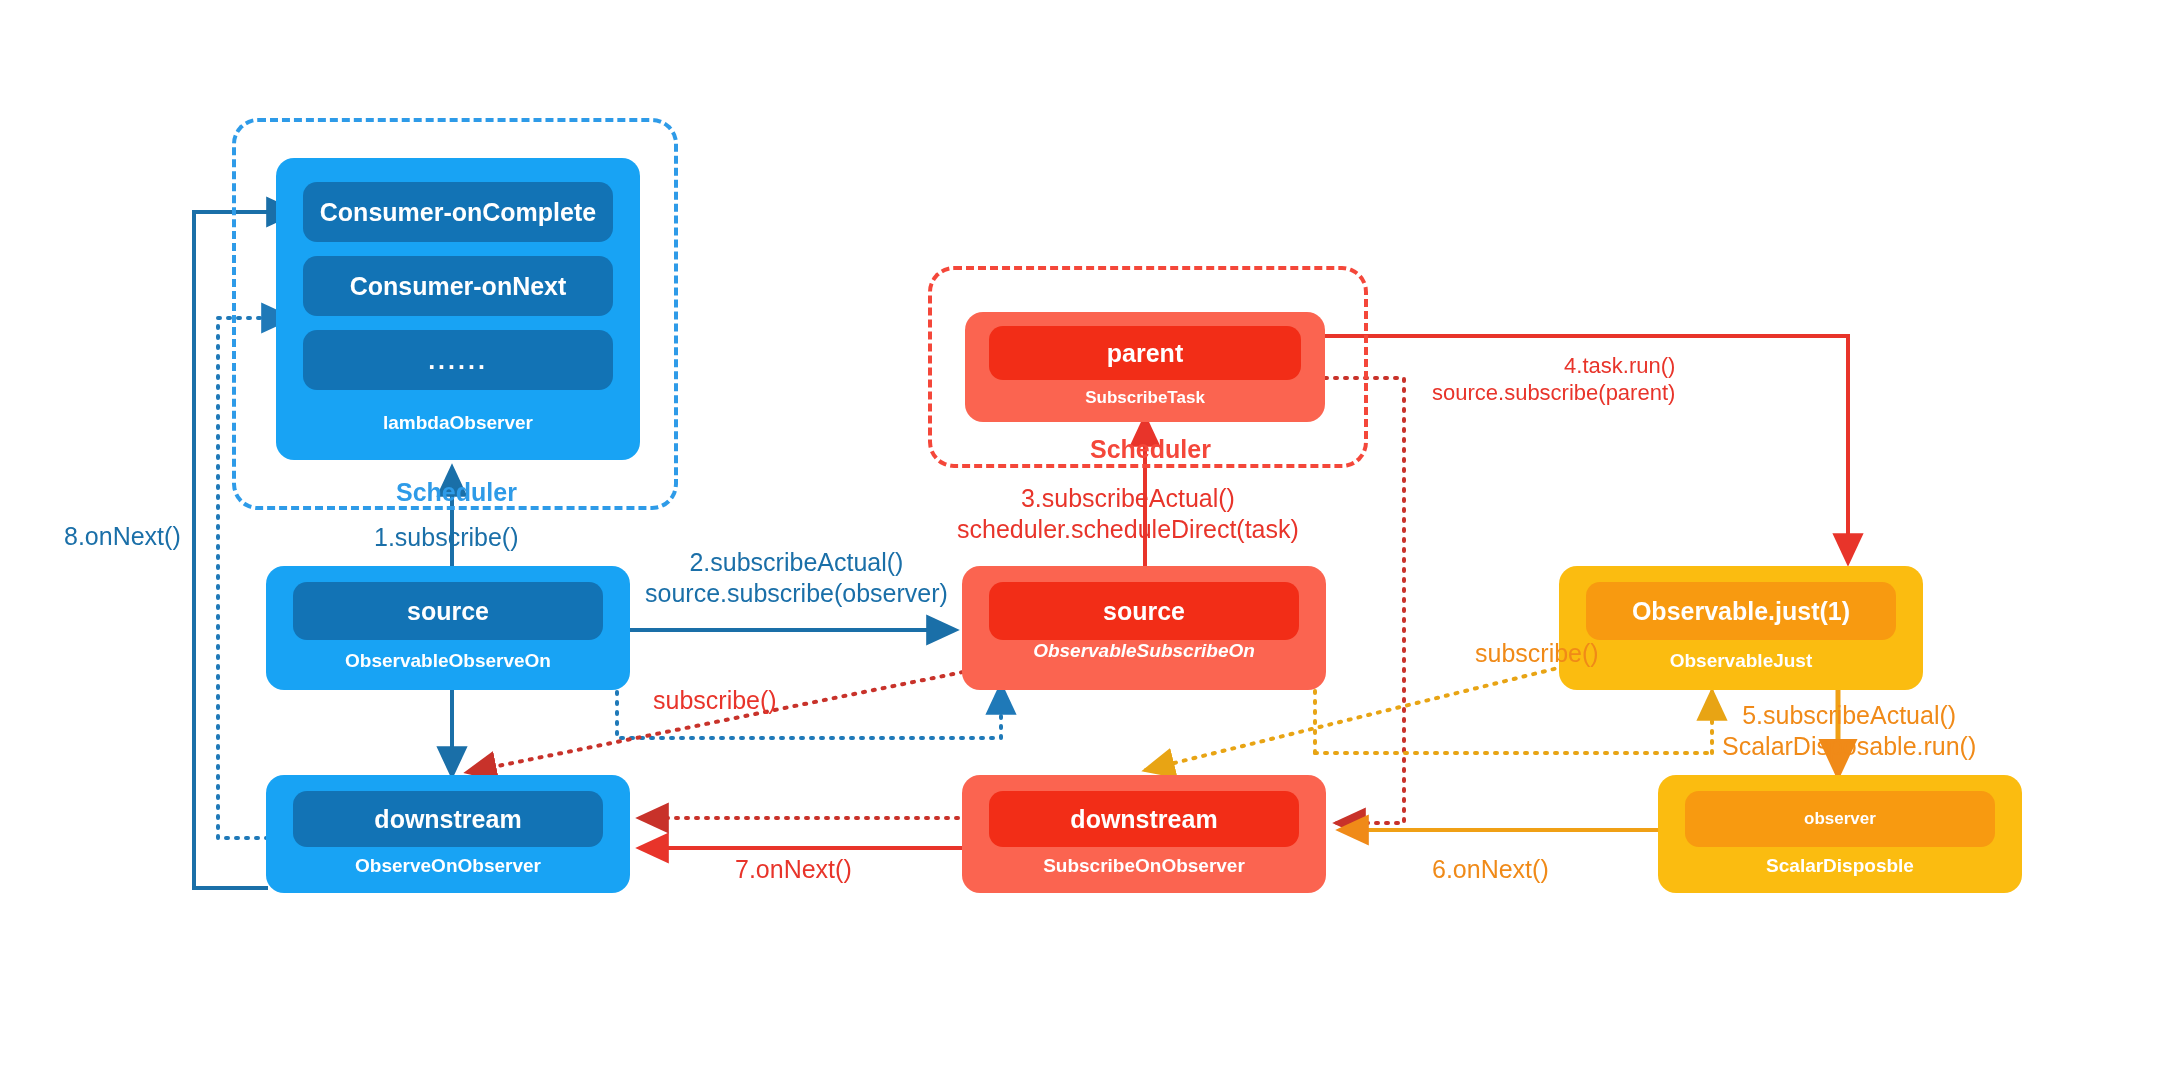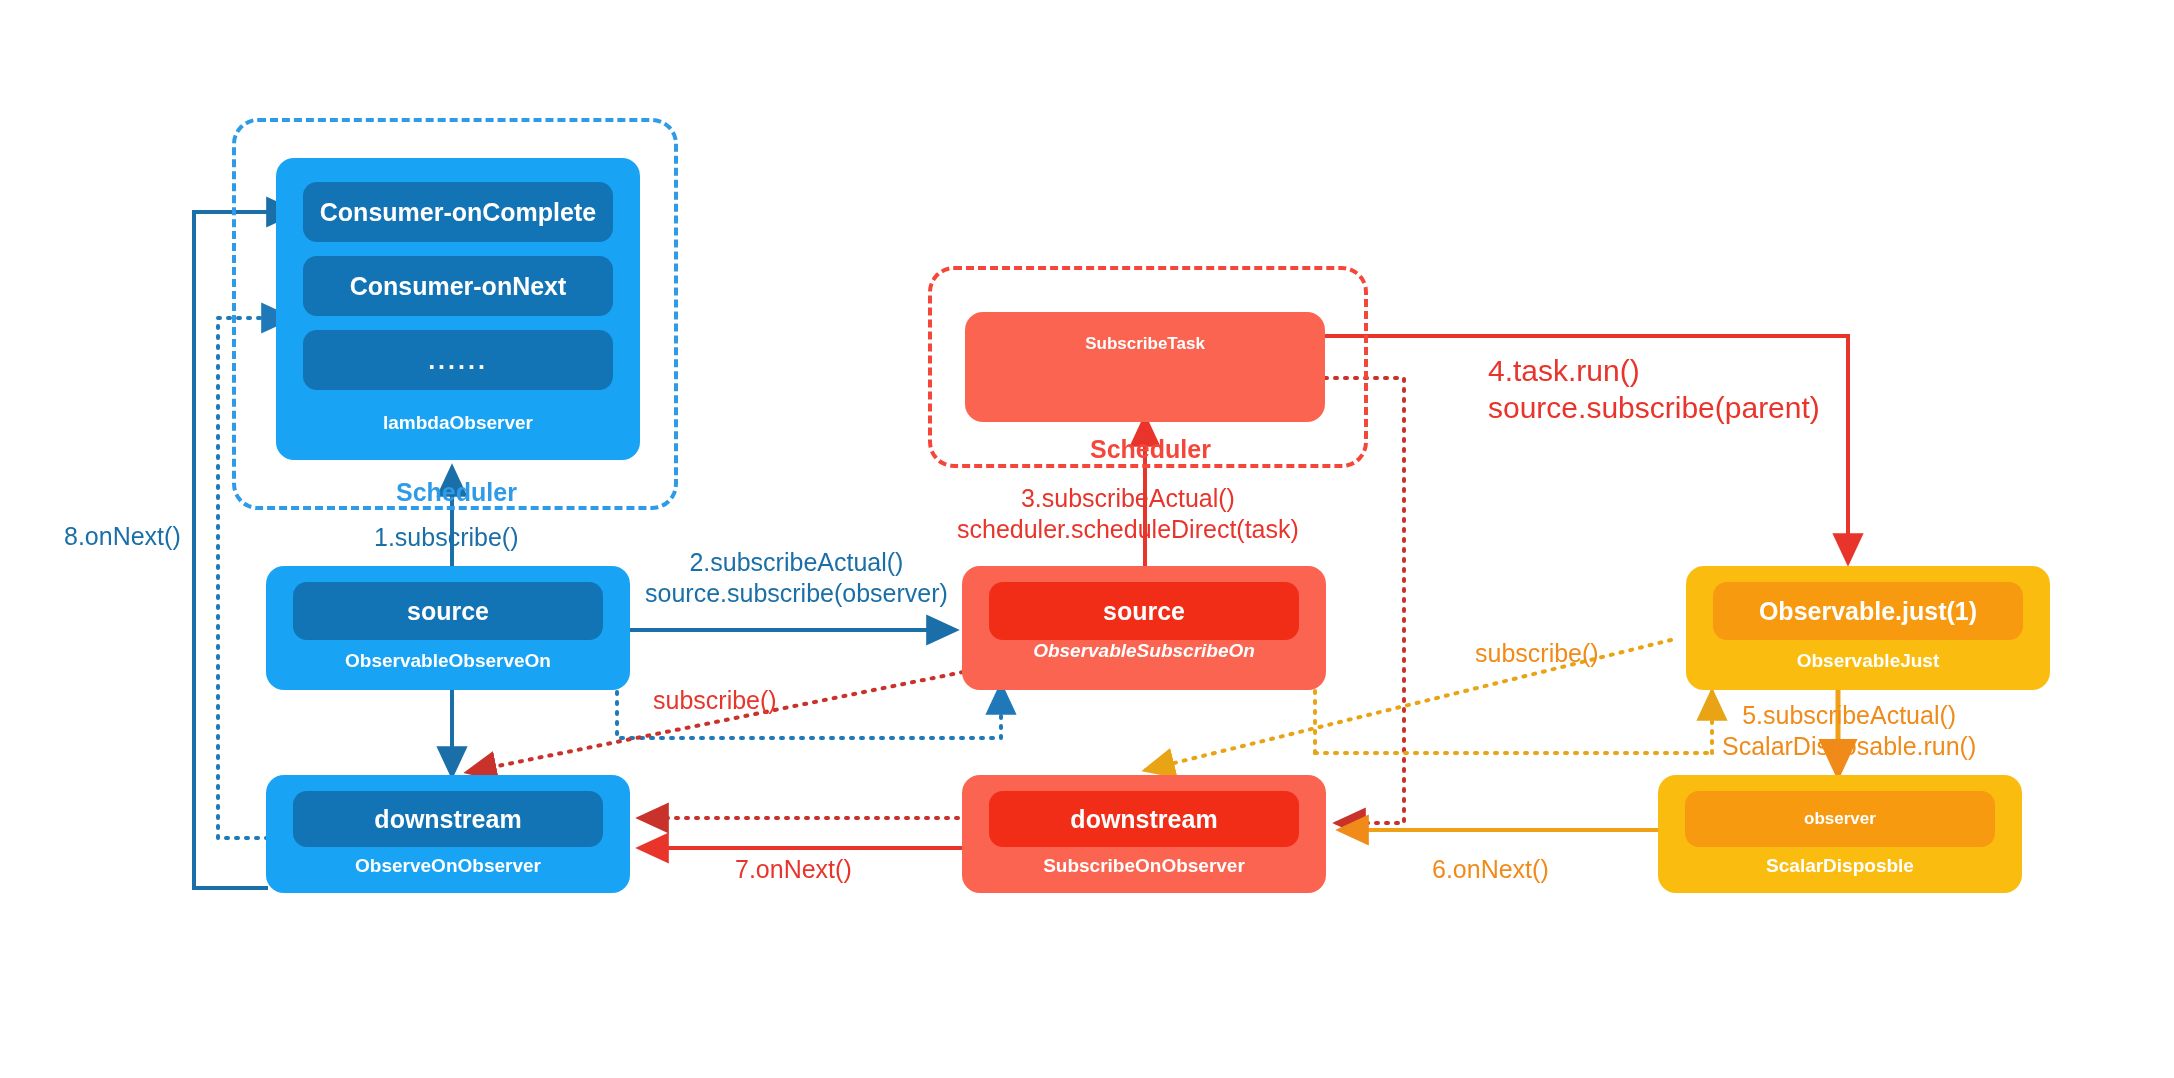--- a/index.html
+++ b/index.html
@@ -110,34 +110,35 @@
     <div class="inner" style="width:310px;height:60px;font-size:25px;margin-bottom:14px;">Consumer-onComplete</div>
     <div class="inner" style="width:310px;height:60px;font-size:25px;margin-bottom:14px;">Consumer-onNext</div>
     <div class="inner" style="width:310px;height:60px;font-size:25px;letter-spacing:3px;">......</div>
     <div class="caption" style="font-size:19px;margin-top:22px;">lambdaObserver</div>
   </div>
 
   <div class="group group-red" style="left:928px;top:266px;width:440px;height:202px;"></div>
   <div class="grp-label lbl-red" style="left:1090px;top:435px;font-size:25px;">Scheduler</div>
 
   <div class="node red-outer" style="left:965px;top:312px;width:360px;height:110px;padding:14px 18px 0 18px;">
+    <div class="inner" style="width:312px;height:54px;font-size:25px;">parent</div>
     <div class="caption" style="font-size:17px;margin-top:8px;">SubscribeTask</div>
   </div>
 
   <div class="node blue-outer" style="left:266px;top:566px;width:364px;height:124px;padding:16px 20px 0 20px;">
     <div class="inner" style="width:310px;height:58px;font-size:25px;">source</div>
     <div class="caption" style="font-size:19px;margin-top:10px;">ObservableObserveOn</div>
   </div>
 
   <div class="node red-outer" style="left:962px;top:566px;width:364px;height:124px;padding:16px 20px 0 20px;">
     <div class="inner" style="width:310px;height:58px;font-size:25px;">source</div>
     <div class="caption" style="font-size:19px;font-style:italic;">ObservableSubscribeOn</div>
   </div>
 
-  <div class="node orange-outer" style="left:1686px;top:566px;width:364px;height:124px;padding:16px 20px 0 20px;">
+  <div class="node orange-outer" style="left:1559px;top:566px;width:364px;height:124px;padding:16px 20px 0 20px;">
     <div class="inner" style="width:310px;height:58px;font-size:25px;">Observable.just(1)</div>
     <div class="caption" style="font-size:19px;margin-top:10px;">ObservableJust</div>
   </div>
 
   <div class="node blue-outer" style="left:266px;top:775px;width:364px;height:118px;padding:16px 20px 0 20px;">
     <div class="inner" style="width:310px;height:56px;font-size:25px;">downstream</div>
     <div class="caption" style="font-size:19px;margin-top:8px;">ObserveOnObserver</div>
   </div>
 
   <div class="node red-outer" style="left:962px;top:775px;width:364px;height:118px;padding:16px 20px 0 20px;">
@@ -151,21 +152,21 @@
   </div>
 
   <div class="tlabel t-blue" style="left:374px;top:522px;font-size:25px;">1.subscribe()</div>
 
   <div class="tlabel t-blue" style="left:645px;top:547px;font-size:25px;text-align:center;">2.subscribeActual()
 source.subscribe(observer)</div>
 
   <div class="tlabel t-red" style="left:957px;top:483px;font-size:25px;text-align:center;">3.subscribeActual()
 scheduler.scheduleDirect(task)</div>
 
-  <div class="tlabel t-red" style="left:1488px;top:353px;font-size:30px;text-align:left;">4.task.run()
+  <div class="tlabel t-red" style="left:1432px;top:353px;font-size:22px;text-align:right;">4.task.run()
 source.subscribe(parent)</div>
 
   <div class="tlabel t-orange" style="left:1722px;top:700px;font-size:25px;text-align:center;">5.subscribeActual()
 ScalarDisposable.run()</div>
 
   <div class="tlabel t-orange" style="left:1432px;top:854px;font-size:25px;">6.onNext()</div>
 
   <div class="tlabel t-red" style="left:735px;top:854px;font-size:25px;">7.onNext()</div>
 
   <div class="tlabel t-blue" style="left:64px;top:521px;font-size:25px;">8.onNext()</div>

